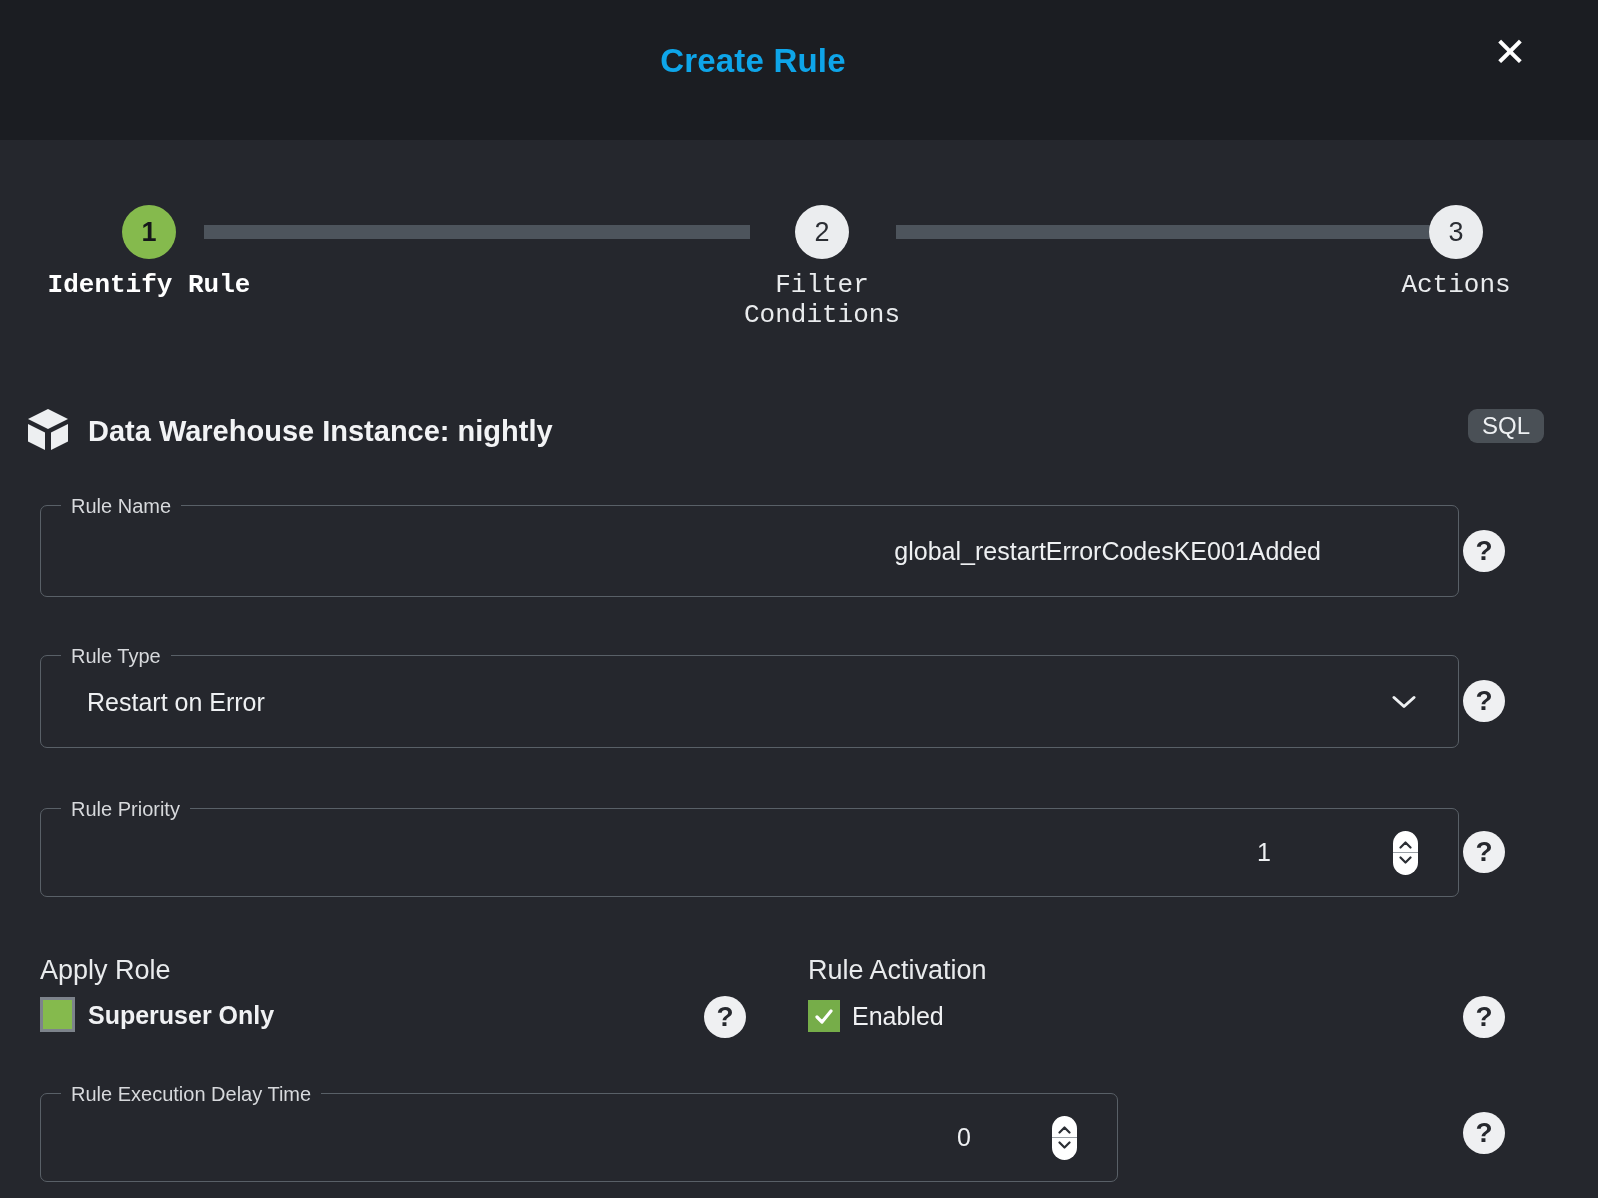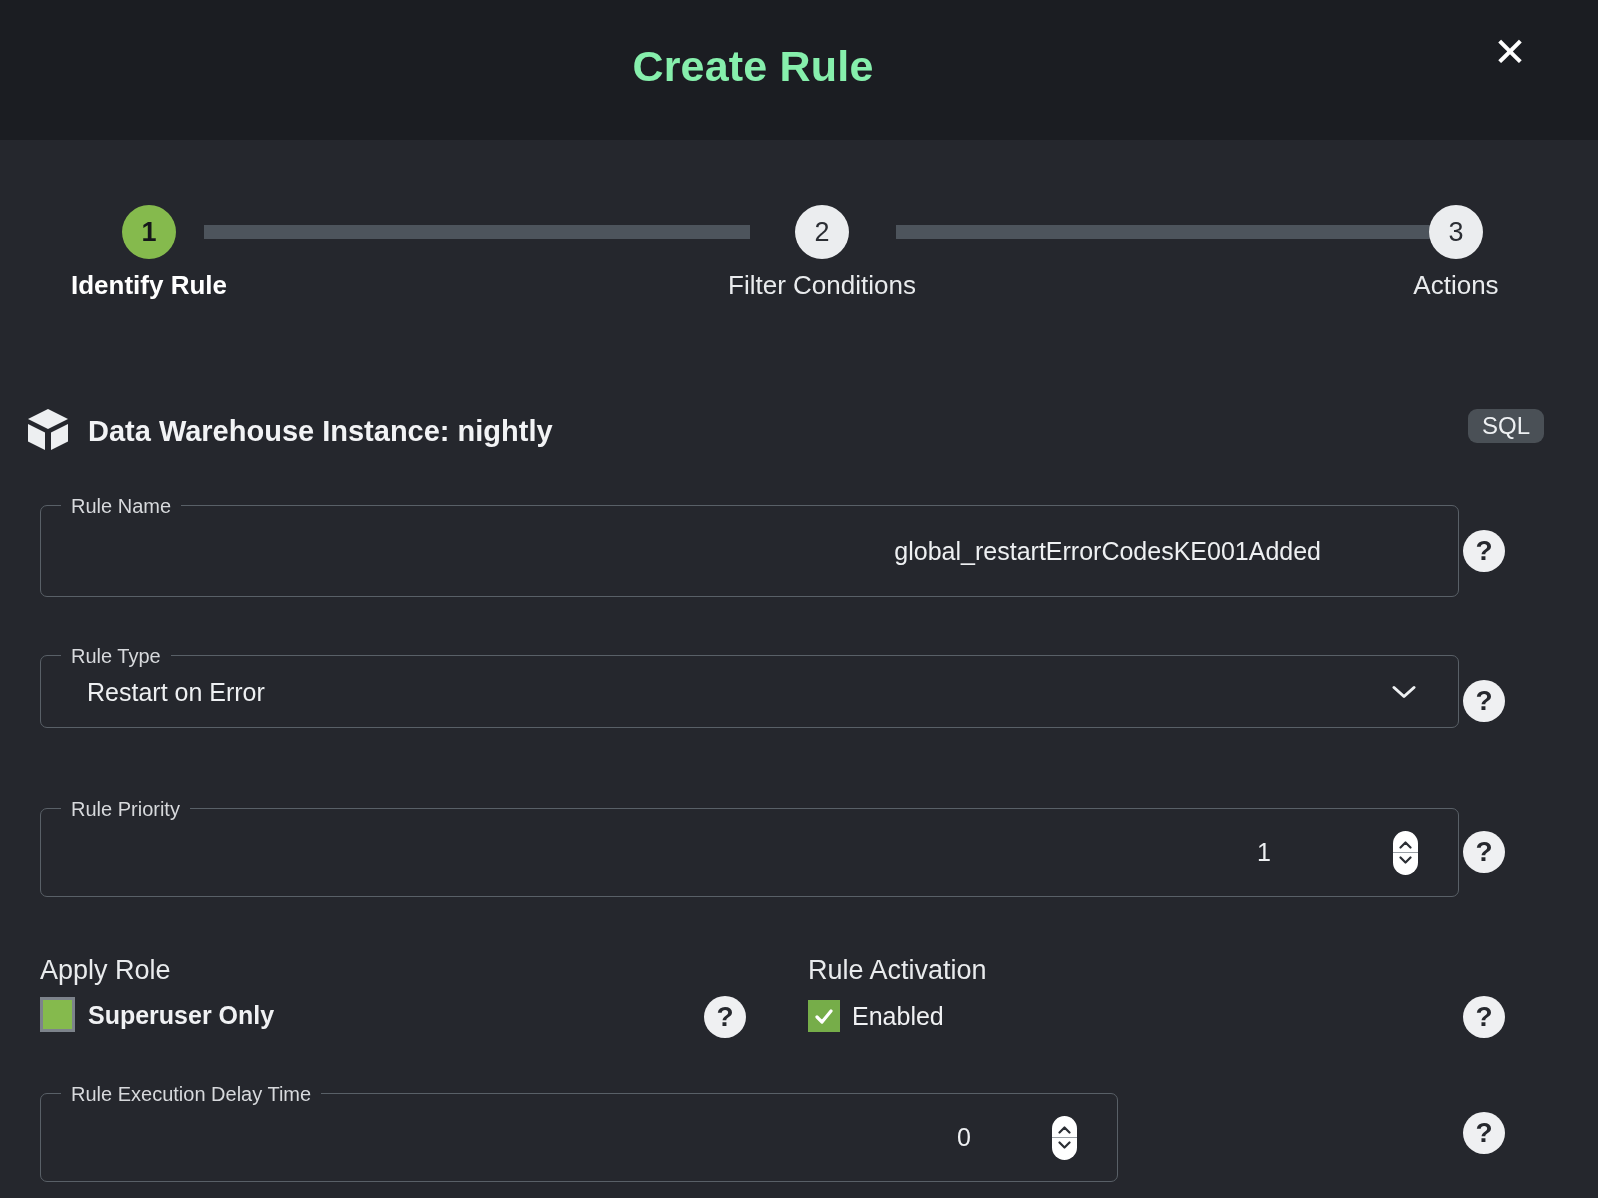--- a/index.html
+++ b/index.html
@@ -2,29 +2,29 @@
 <html><head>
 <meta charset="utf-8">
 <style>
   * { box-sizing: border-box; margin: 0; padding: 0; }
   html,body { background:#25272d; }
   body { font-family:"Liberation Sans", sans-serif; }
   .screen { position:relative; width:1598px; height:1198px; background:#25272d; overflow:hidden; color:#edeff1; }
 
   
   .header { position:absolute; left:0; top:0; width:1598px; height:140px; background:#1b1d22; }
-  .title { position:absolute; left:0; top:42px; width:1506px; text-align:center; font-size:43px; font-weight:bold; color:#86efac; letter-spacing:.2px; }
+  .title { position:absolute; left:0; top:42px; width:1506px; text-align:center; font-size:33px; font-weight:bold; color:#0ea5e9; letter-spacing:.2px; }
   .close-btn { position:absolute; left:1484px; top:26px; width:52px; height:52px; display:flex; align-items:center; justify-content:center; font-size:40px; color:#ffffff; cursor:pointer; line-height:1; }
 
   
   .step-circle { position:absolute; width:54px; height:54px; border-radius:50%; display:flex; align-items:center; justify-content:center; font-size:27px; cursor:pointer; }
   .step-circle.active { background:#85ba4d; color:#15171a; font-weight:bold; }
   .step-circle.upcoming { background:#ebedef; color:#2b2e34; }
   .step-bar { position:absolute; top:225px; height:14px; background:#4d545c; }
-  .step-label { position:absolute; top:270px; width:260px; text-align:center; font-size:26px; color:#e9ebed; cursor:pointer; }
+  .step-label { position:absolute; top:270px; width:260px; text-align:center; font-size:26px; color:#e9ebed; cursor:pointer;font-family:Liberation Mono, monospace; }
   .step-label.active { font-weight:bold; color:#ffffff; }
 
   
   .cube { position:absolute; left:24px; top:406px; }
   .instance-heading { position:absolute; left:88px; top:415px; font-size:29px; font-weight:bold; color:#f2f3f5; }
   .sql-btn { position:absolute; left:1468px; top:409px; width:76px; height:34px; background:#4a5056; border:none; border-radius:9px; color:#eef0f2; font-size:24px; font-family:inherit; display:flex; align-items:center; justify-content:center; cursor:pointer; }
 
   
   .field { position:absolute; left:40px; width:1419px; border:1px solid #596067; border-radius:7px; background:transparent; }
   .field-label { position:absolute; top:-13px; left:20px; background:#25272d; padding:0 10px; font-size:20px; line-height:26px; color:#d7d9dc; white-space:nowrap; }
@@ -85,21 +85,21 @@
   </span>
   <div class="instance-heading">Data Warehouse Instance: nightly</div>
   <button class="sql-btn">SQL</button>
 
   <div class="field" style="top:505px; height:92px;">
     <span class="field-label">Rule Name</span>
     <input class="field-input" type="text" value="global_restartErrorCodesKE001Added" style="">
   </div>
   <div class="help" style="left:1463px; top:530px;">?</div>
 
-  <div class="field" style="top:655px; height:73px;">
+  <div class="field" style="top:655px; height:93px;">
     <span class="field-label">Rule Type</span>
     <span class="field-value">Restart on Error</span>
     <span class="dd-chevron">
       <svg width="24" height="13" viewBox="0 0 24 13">
           <polyline points="2,2 12,11 22,2" fill="none" stroke="#eef0f2" stroke-width="3" stroke-linecap="round" stroke-linejoin="round"></polyline>
         </svg>
     </span>
   </div>
   <div class="help" style="left:1463px; top:680px;">?</div>
 

